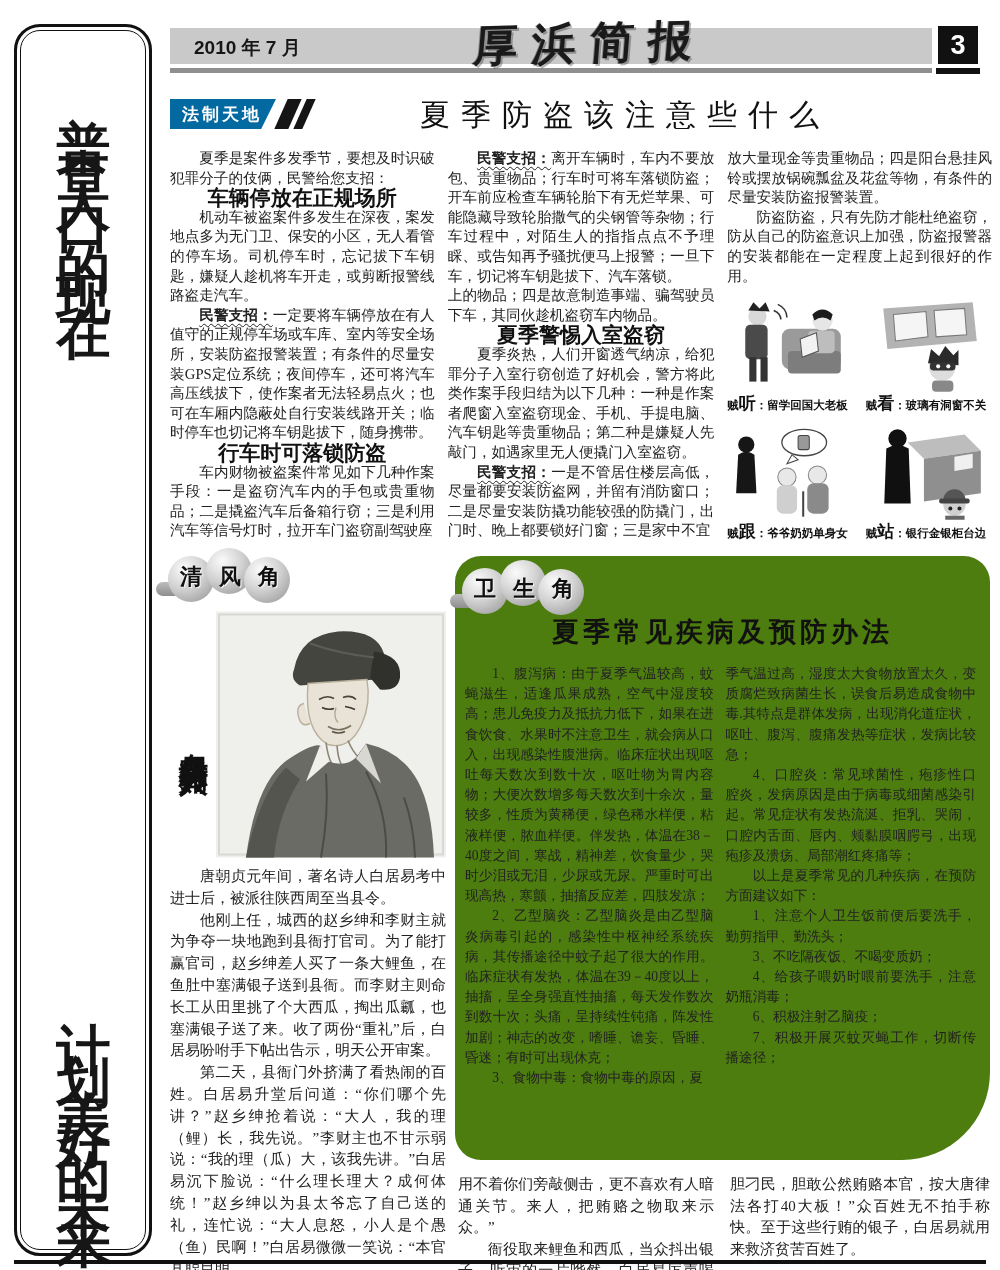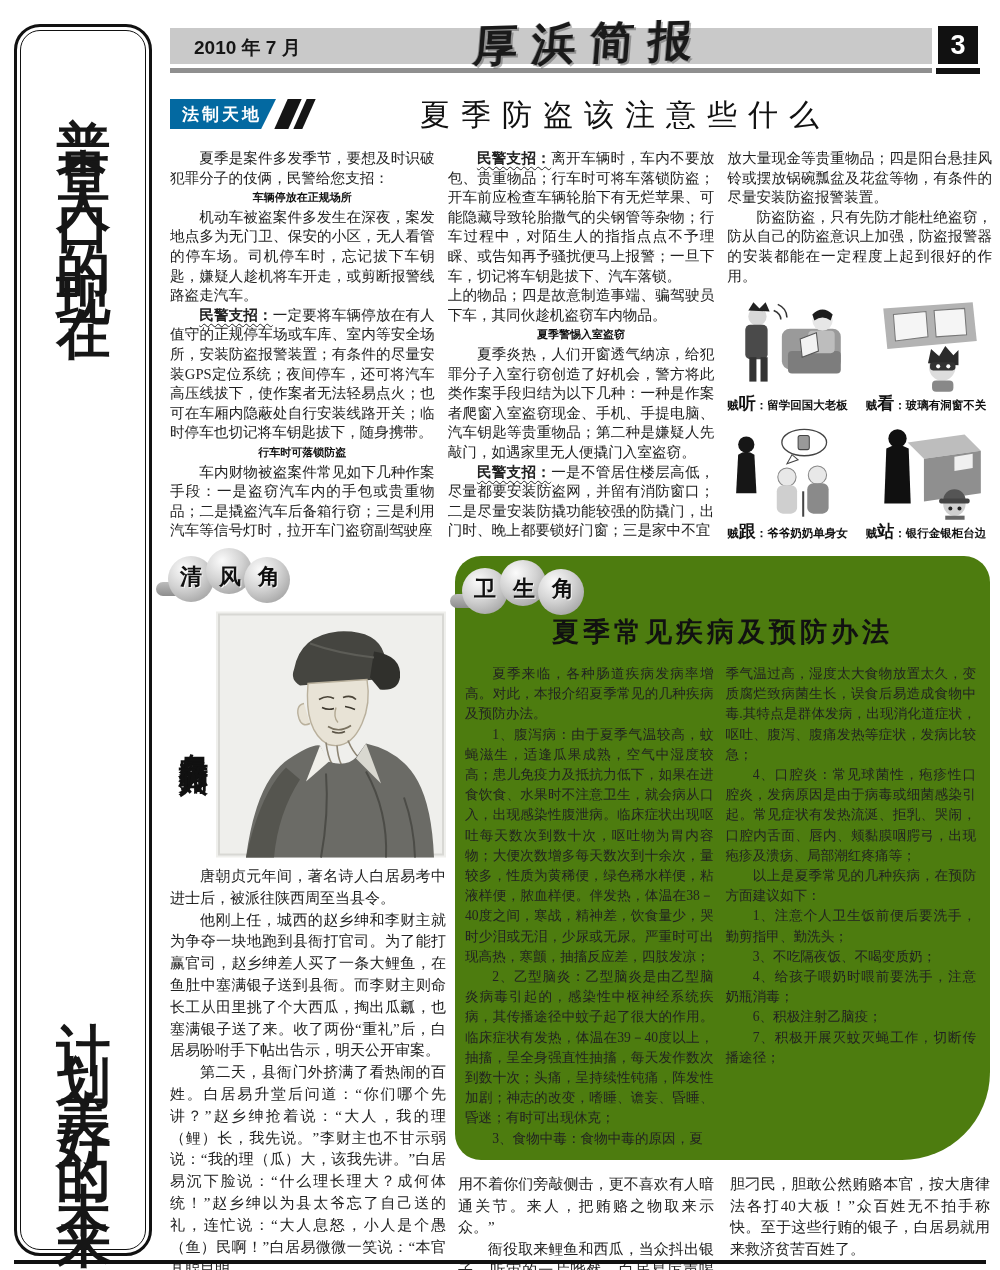--- a/index.html
+++ b/index.html
@@ -55,21 +55,21 @@
     position:absolute; left:330px; top:95px; width:590px; text-align:center;
     font-family:"Liberation Sans","DejaVu Sans",sans-serif; font-weight:400;
     font-size:30px; letter-spacing:11px; white-space:nowrap; color:#111;
   }
   .law-cols { position:absolute; left:170px; top:149px; width:822px; display:flex; gap:13px; }
   .law-col { width:270px; font-size:14.6px; line-height:19.6px; text-align:justify; color:#222; }
   .para { text-indent:2em; }
   .para.cont { text-indent:0; }
   .subhead {
     text-align:center; text-indent:0; font-family:"Liberation Sans","DejaVu Sans",sans-serif;
-    font-weight:700; font-size:11px; color:#111;
+    font-weight:700; font-size:21px; color:#111;
   }
   .tip-lead {
     font-weight:700; font-family:"Liberation Sans","DejaVu Sans",sans-serif; font-size:14.6px;
     text-decoration:underline; text-decoration-style:wavy; text-decoration-thickness:1px; text-underline-offset:3px;
   }
   
   .cartoon-grid { margin-top:12px; display:grid; grid-template-columns:1fr 1fr; column-gap:12px; row-gap:10px; }
   .cartoon { text-align:left; }
   .cartoon svg { display:block; width:124px; height:94px; margin:0 auto; }
   .cartoon-caption {
@@ -269,21 +269,20 @@
   <div class="story-body">
     <p class="para">唐朝贞元年间，著名诗人白居易考中进士后，被派往陕西周至当县令。</p>
     <p class="para">他刚上任，城西的赵乡绅和李财主就为争夺一块地跑到县衙打官司。为了能打赢官司，赵乡绅差人买了一条大鲤鱼，在鱼肚中塞满银子送到县衙。而李财主则命长工从田里挑了个大西瓜，掏出瓜瓤，也塞满银子送了来。收了两份“重礼”后，白居易吩咐手下帖出告示，明天公开审案。</p>
     <p class="para">第二天，县衙门外挤满了看热闹的百姓。白居易升堂后问道：“你们哪个先讲？”赵乡绅抢着说：“大人，我的理（鲤）长，我先说。”李财主也不甘示弱说：“我的理（瓜）大，该我先讲。”白居易沉下脸说：“什么理长理大？成何体统！”赵乡绅以为县太爷忘了自己送的礼，连忙说：“大人息怒，小人是个愚（鱼）民啊！”白居易微微一笑说：“本官耳聪目明，</p>
   </div>
 
   <div class="health-box">
     <div class="health-headline">夏季常见疾病及预防办法</div>
     <div class="health-cols">
       <div class="health-col">
-        <p class="para">夏季来临，各种肠道疾病发病率增高。对此，本报介绍夏季常见的几种疾病及预防办法。</p>
         <p class="para">1、腹泻病：由于夏季气温较高，蚊蝇滋生，适逢瓜果成熟，空气中湿度较高；患儿免疫力及抵抗力低下，如果在进食饮食、水果时不注意卫生，就会病从口入，出现感染性腹泄病。临床症状出现呕吐每天数次到数十次，呕吐物为胃内容物；大便次数增多每天数次到十余次，量较多，性质为黄稀便，绿色稀水样便，粘液样便，脓血样便。伴发热，体温在38－40度之间，寒战，精神差，饮食量少，哭时少泪或无泪，少尿或无尿。严重时可出现高热，寒颤，抽搐反应差，四肢发凉；</p>
         <p class="para">2、乙型脑炎：乙型脑炎是由乙型脑炎病毒引起的，感染性中枢神经系统疾病，其传播途径中蚊子起了很大的作用。临床症状有发热，体温在39－40度以上，抽搐，呈全身强直性抽搐，每天发作数次到数十次；头痛，呈持续性钝痛，阵发性加剧；神志的改变，嗜睡、谵妄、昏睡、昏迷；有时可出现休克；</p>
         <p class="para">3、食物中毒：食物中毒的原因，夏</p>
       </div>
       <div class="health-col" style="width:252px">
         <p class="para cont">季气温过高，湿度太大食物放置太久，变质腐烂致病菌生长，误食后易造成食物中毒.其特点是群体发病，出现消化道症状，呕吐、腹泻、腹痛发热等症状，发病比较急；</p>
         <p class="para">4、口腔炎：常见球菌性，疱疹性口腔炎，发病原因是由于病毒或细菌感染引起。常见症状有发热流涎、拒乳、哭闹，口腔内舌面、唇内、颊黏膜咽腭弓，出现疱疹及溃疡、局部潮红疼痛等；</p>
         <p class="para">以上是夏季常见的几种疾病，在预防方面建议如下：</p>
         <p class="para">1、注意个人卫生饭前便后要洗手，勤剪指甲、勤洗头；</p>
         <p class="para">3、不吃隔夜饭、不喝变质奶；</p>

